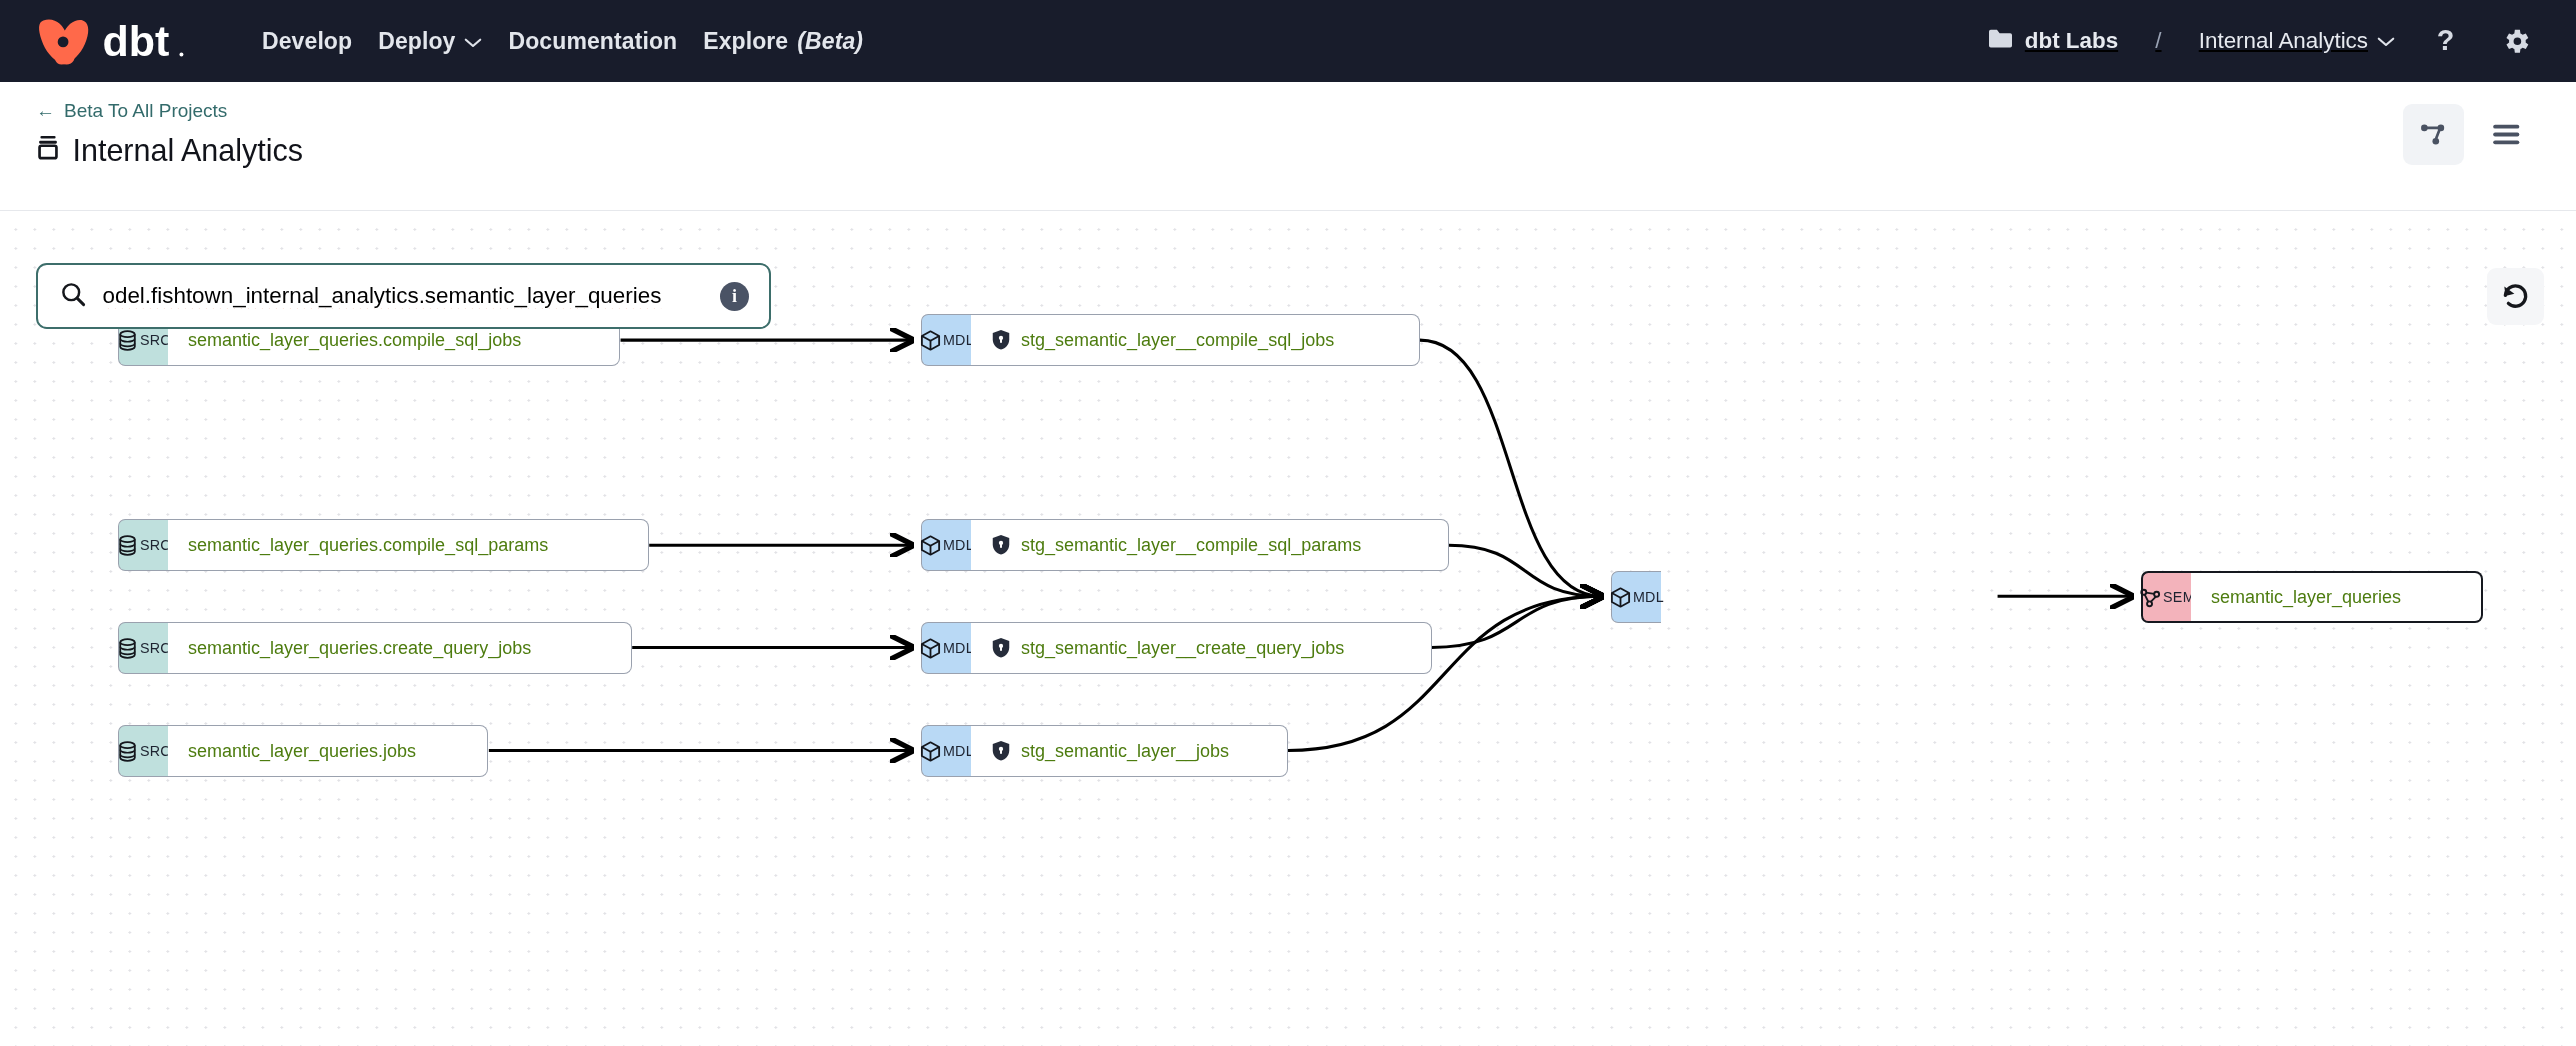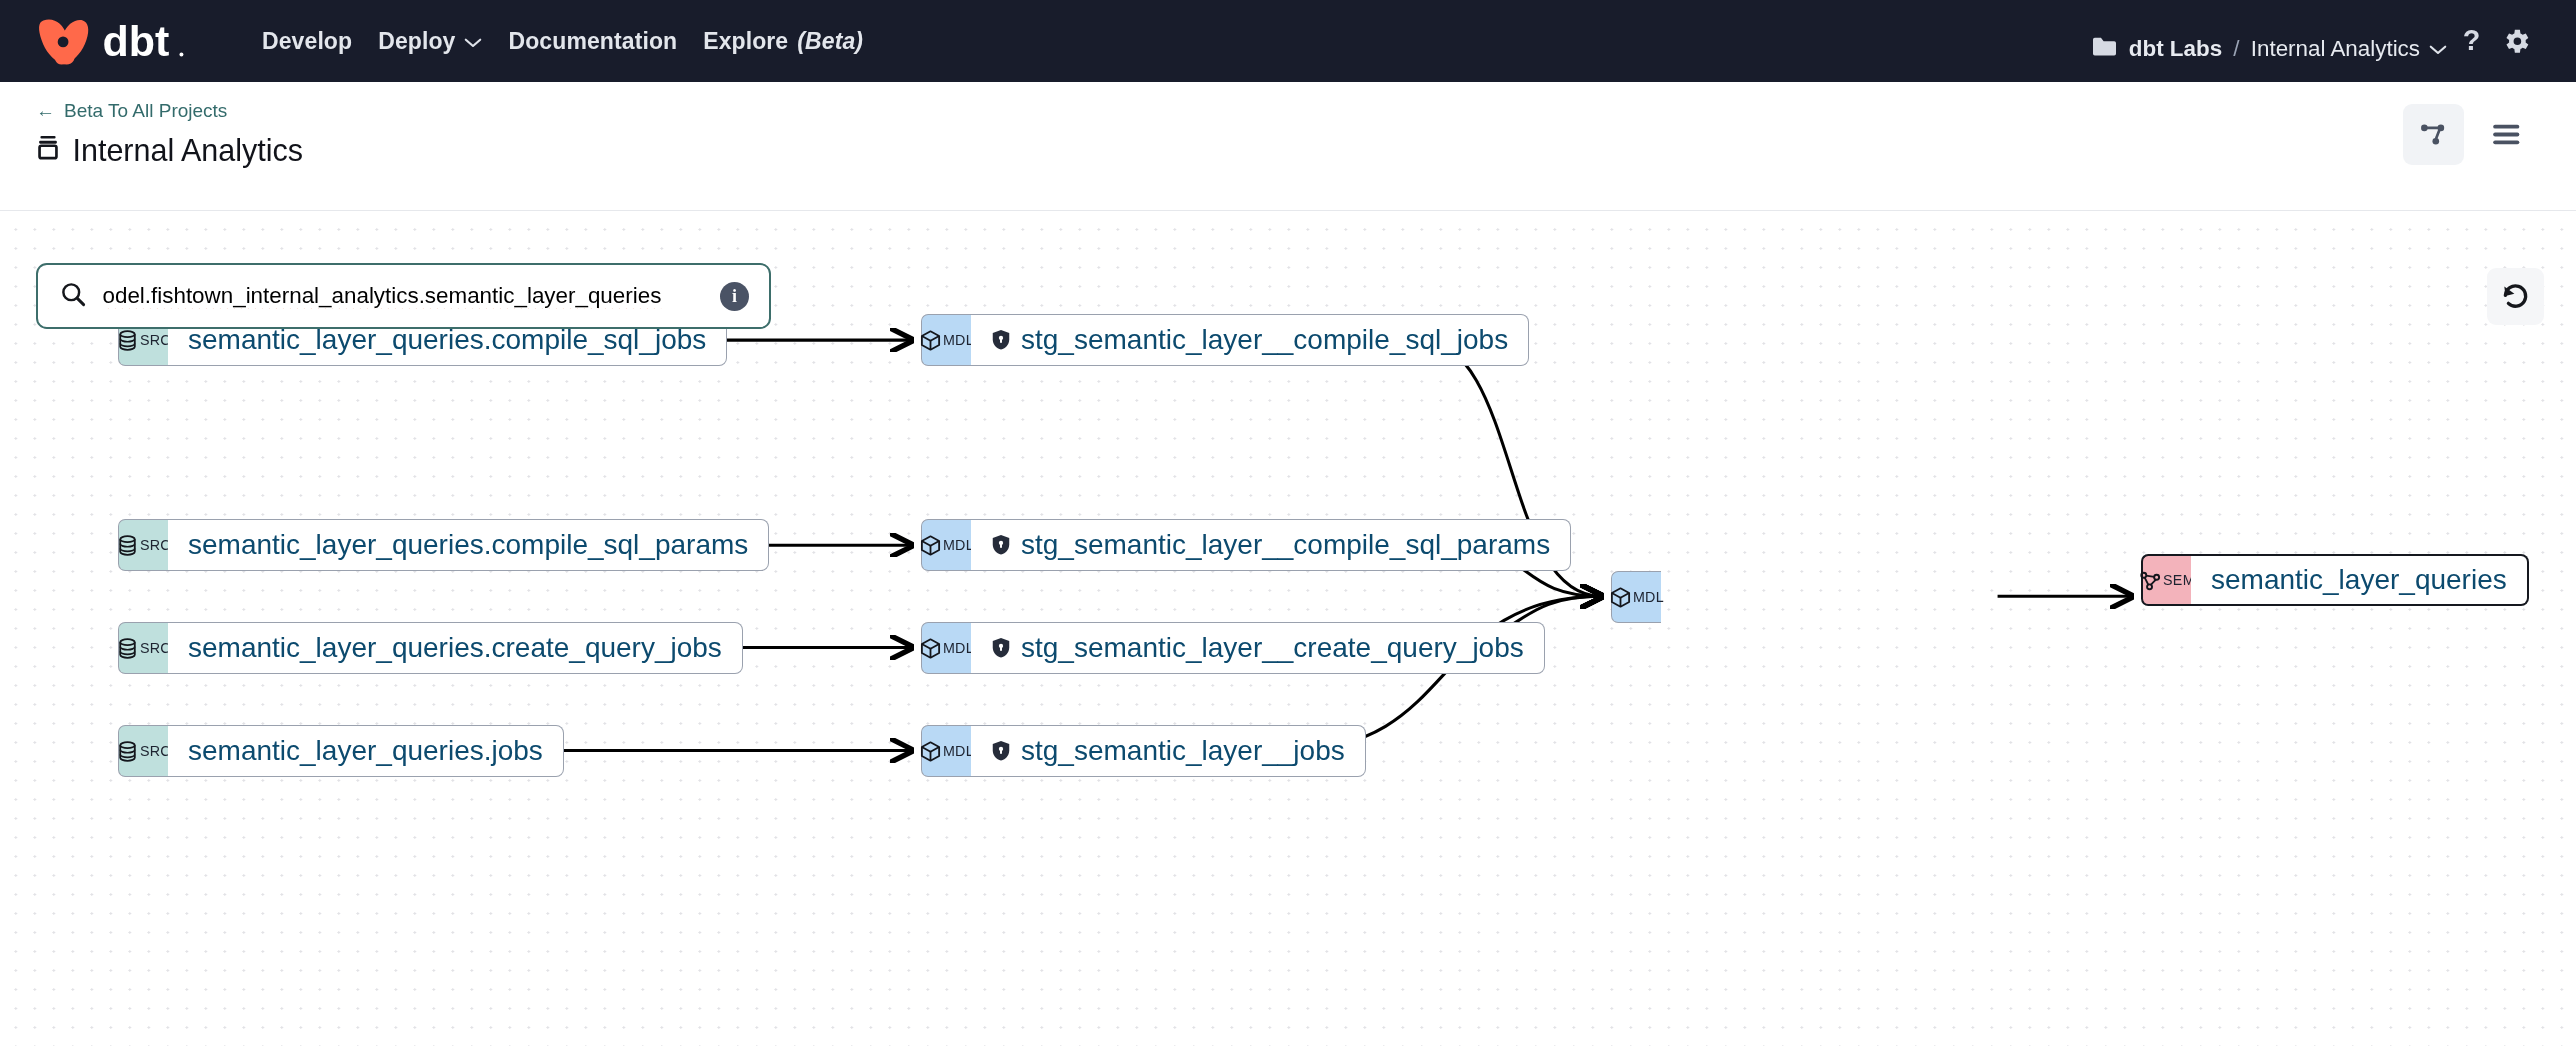--- a/index.html
+++ b/index.html
@@ -30,21 +30,21 @@
     font-weight: bold;
     letter-spacing: 0.1px;
     display: flex; align-items: center; gap: 9px;
     cursor: pointer; white-space: nowrap;
   }
   .navlink .beta { font-style: italic; font-weight: bold; }
   .caret { display:inline-block; }
 
   .nav-right {
     margin-left: auto;
-    display: flex; align-items: flex-end; gap: 4px;
+    display: flex; align-items: center; gap: 30px; text-decoration: underline;
   }
   .org-crumb { display:flex; align-items:center; gap: 10.8px; }
   .org-name { color:#e7eaf0; font-size:22.4px; font-weight:bold; white-space:nowrap;}
   .crumb-sep { color:#9aa3b5; font-size:22.4px; margin:0 7.2px; }
   .proj-name { color:#e7eaf0; font-size:22.4px; font-weight:normal; white-space:nowrap; display:flex; align-items:center; gap:9px;}
   .nav-icon-btn { width:41px; height:41px; display:flex; align-items:center; justify-content:center; cursor:pointer; }
 
   
   #subheader {
     height: 129px;
@@ -151,21 +151,21 @@
     flex: 1;
     background: #fff;
     border: 1.4px solid #9aa1ae;
     border-left: none;
     border-radius: 0 8px 8px 0;
     display: flex; align-items: center;
     padding: 0 20px;
     gap: 10px;
     white-space: nowrap;
   }
-  .node .label { font-size: 28px; color: #0c4a6e; }
+  .node .label { font-size: 18px; color: #4d7c0f; }
   .node.src .badge { background: #bfe0dd; border: 1.4px solid #9aa1ae; border-right:none; }
   .node.mdl .badge { background: #b9d9f5; border: 1.4px solid #9aa1ae; border-right:none; }
   .node.sem .badge { background: #f3b3bb; border: 2.3px solid #15181f; border-right:none; border-radius: 7.2px 0 0 7.2px; }
   .node.sem .body { border: 2.3px solid #15181f; border-left: none; }
   .shield { flex: 0 0 auto; display:block; }
 </style>
 </head>
 <body>
 
 <div id="topnav">
@@ -445,21 +445,21 @@
       <div class="node mdl" style="left: 1611px; top: 359px; width: 387px;">
         <div class="badge">
           <span class="bicon"><svg width="23" height="23" viewBox="0 0 24 24">
               <path d="M12 2.4 L21 7.3 V16.7 L12 21.6 L3 16.7 V7.3 Z" fill="none" stroke="#14161c" stroke-width="1.9" stroke-linejoin="round"></path>
               <path d="M3 7.3 L12 12.2 L21 7.3" fill="none" stroke="#14161c" stroke-width="1.9" stroke-linejoin="round"></path>
               <path d="M12 12.2 V21.6" fill="none" stroke="#14161c" stroke-width="1.9"></path>
             </svg></span>
           <span class="btxt">MDL</span>
         </div>
       </div>
-      <div class="node sem" style="left: 2141px; top: 342px; width: 342px; justify-content: space-between;">
+      <div class="node sem" style="left: 2141px; top: 359px; width: 342px; justify-content: space-between;">
         <div class="badge">
           <span class="bicon"><svg width="23" height="23" viewBox="0 0 24 24">
               <circle cx="5" cy="6.5" r="2.6" fill="none" stroke="#14161c" stroke-width="2"></circle>
               <circle cx="18.4" cy="8.6" r="2.6" fill="none" stroke="#14161c" stroke-width="2"></circle>
               <circle cx="11" cy="18.6" r="2.6" fill="none" stroke="#14161c" stroke-width="2"></circle>
               <path d="M7.5 7 L15.9 8.2 M17.6 11.1 L12.5 16.4 M9.6 16.2 L6 9" stroke="#14161c" stroke-width="1.9" fill="none"></path>
             </svg></span>
           <span class="btxt">SEM</span>
         </div>
         <div class="body">

